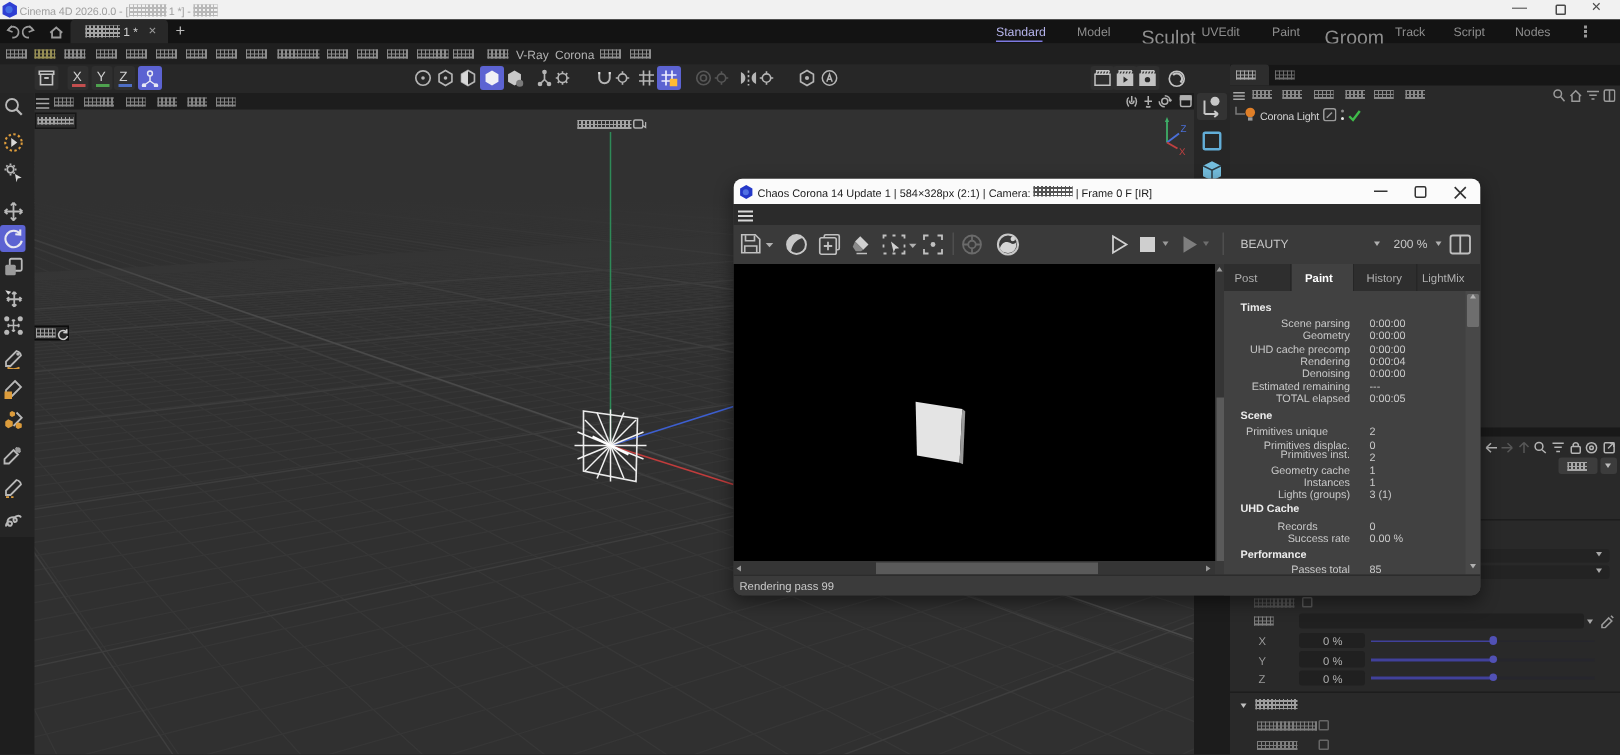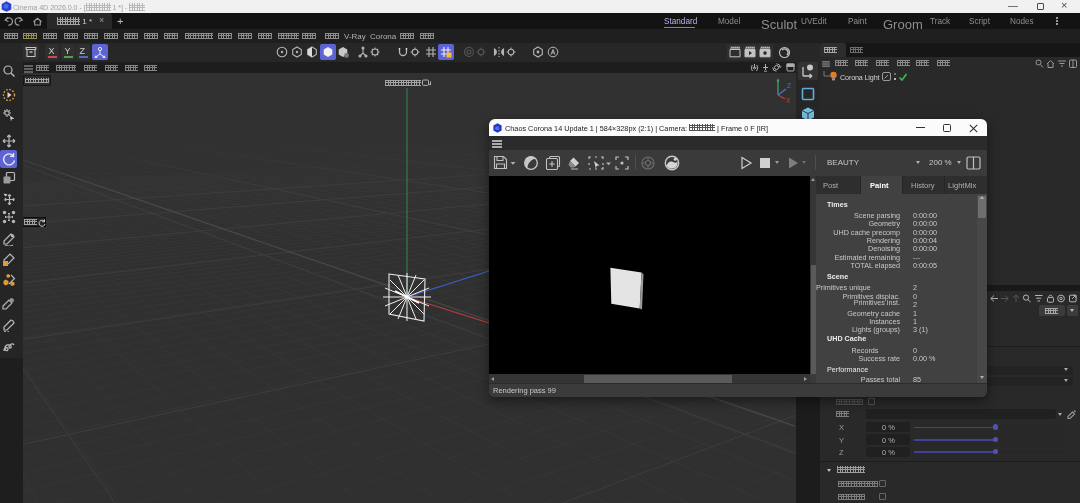--- a/index.html
+++ b/index.html
@@ -544,38 +544,38 @@
     <div class="txt" style="left:424px;top:108.7px;font-size:7.2px;color:#c9c9c9">0:00:00</div>
     <div class="txt" style="left:327px;top:117.10000000000001px;width:84px;font-size:7.2px;color:#c9c9c9;text-align:right">Rendering</div>
     <div class="txt" style="left:424px;top:117.10000000000001px;font-size:7.2px;color:#c9c9c9">0:00:04</div>
     <div class="txt" style="left:327px;top:125.39999999999999px;width:84px;font-size:7.2px;color:#c9c9c9;text-align:right">Denoising</div>
     <div class="txt" style="left:424px;top:125.39999999999999px;font-size:7.2px;color:#c9c9c9">0:00:00</div>
     <div class="txt" style="left:327px;top:133.7px;width:84px;font-size:7.2px;color:#c9c9c9;text-align:right">Estimated remaining</div>
     <div class="txt" style="left:424px;top:133.7px;font-size:7.2px;color:#c9c9c9">---</div>
     <div class="txt" style="left:327px;top:142.0px;width:84px;font-size:7.2px;color:#c9c9c9;text-align:right">TOTAL elapsed</div>
     <div class="txt" style="left:424px;top:142.0px;font-size:7.2px;color:#c9c9c9">0:00:05</div>
     <div class="txt" style="left:338px;top:153.39999999999998px;font-size:7.2px;color:#ededed;font-weight:bold">Scene</div>
-    <div class="txt" style="left:327px;top:163.79999999999998px;width:84px;font-size:7.2px;color:#c9c9c9;text-align:left">Primitives unique</div>
+    <div class="txt" style="left:327px;top:163.79999999999998px;width:84px;font-size:7.2px;color:#c9c9c9;text-align:center">Primitives unique</div>
     <div class="txt" style="left:424px;top:163.79999999999998px;font-size:7.2px;color:#c9c9c9">2</div>
     <div class="txt" style="left:327px;top:172.7px;width:84px;font-size:7.2px;color:#c9c9c9;text-align:right">Primitives displac.</div>
     <div class="txt" style="left:424px;top:172.7px;font-size:7.2px;color:#c9c9c9">0</div>
     <div class="txt" style="left:327px;top:179px;width:84px;font-size:7.2px;color:#c9c9c9;text-align:right">Primitives inst.</div>
     <div class="txt" style="left:424px;top:181.1px;font-size:7.2px;color:#c9c9c9">2</div>
     <div class="txt" style="left:327px;top:189.6px;width:84px;font-size:7.2px;color:#c9c9c9;text-align:right">Geometry cache</div>
     <div class="txt" style="left:424px;top:189.6px;font-size:7.2px;color:#c9c9c9">1</div>
     <div class="txt" style="left:327px;top:198.0px;width:84px;font-size:7.2px;color:#c9c9c9;text-align:right">Instances</div>
     <div class="txt" style="left:424px;top:198.0px;font-size:7.2px;color:#c9c9c9">1</div>
     <div class="txt" style="left:327px;top:206.39999999999998px;width:84px;font-size:7.2px;color:#c9c9c9;text-align:right">Lights (groups)</div>
     <div class="txt" style="left:424px;top:206.39999999999998px;font-size:7.2px;color:#c9c9c9">3 (1)</div>
     <div class="txt" style="left:338px;top:214.89999999999998px;font-size:7.2px;color:#ededed;font-weight:bold">UHD Cache</div>
     <div class="txt" style="left:334px;top:226.79999999999998px;width:84px;font-size:7.2px;color:#c9c9c9;text-align:center">Records</div>
     <div class="txt" style="left:424px;top:226.79999999999998px;font-size:7.2px;color:#c9c9c9">0</div>
     <div class="txt" style="left:327px;top:235.29999999999998px;width:84px;font-size:7.2px;color:#c9c9c9;text-align:right">Success rate</div>
     <div class="txt" style="left:424px;top:235.29999999999998px;font-size:7.2px;color:#c9c9c9">0.00 %</div>
-    <div class="txt" style="left:338px;top:245.89999999999998px;font-size:7.2px;color:#ededed;font-weight:normal">Performance</div>
+    <div class="txt" style="left:338px;top:245.89999999999998px;font-size:7.2px;color:#ededed;font-weight:bold">Performance</div>
     <div class="txt" style="left:327px;top:256.09999999999997px;width:84px;font-size:7.2px;color:#c9c9c9;text-align:right">Passes total</div>
     <div class="txt" style="left:424px;top:256.09999999999997px;font-size:7.2px;color:#c9c9c9">85</div>
     <div class="abs" style="left:488px;top:75px;width:10px;height:189px;background:#484848"></div>
     <div class="abs" style="left:489px;top:77px;width:8px;height:22px;background:#6e6e6e;border-radius:1px"></div>
     <div class="td" style="left:490.5px;top:257px;border-top-color:#b0b0b0"></div>
     <div class="tu" style="left:490.5px;top:77px;border-bottom-color:#b0b0b0"></div>
     <div class="abs" style="left:0;top:255px;width:321px;height:9px;background:#353535"></div>
     <div class="tl" style="left:2px;top:257.5px"></div>
     <div class="tr" style="left:315px;top:257.5px"></div>
     <div class="abs" style="left:95px;top:255.5px;width:148px;height:8px;background:#5a5a5a"></div>

